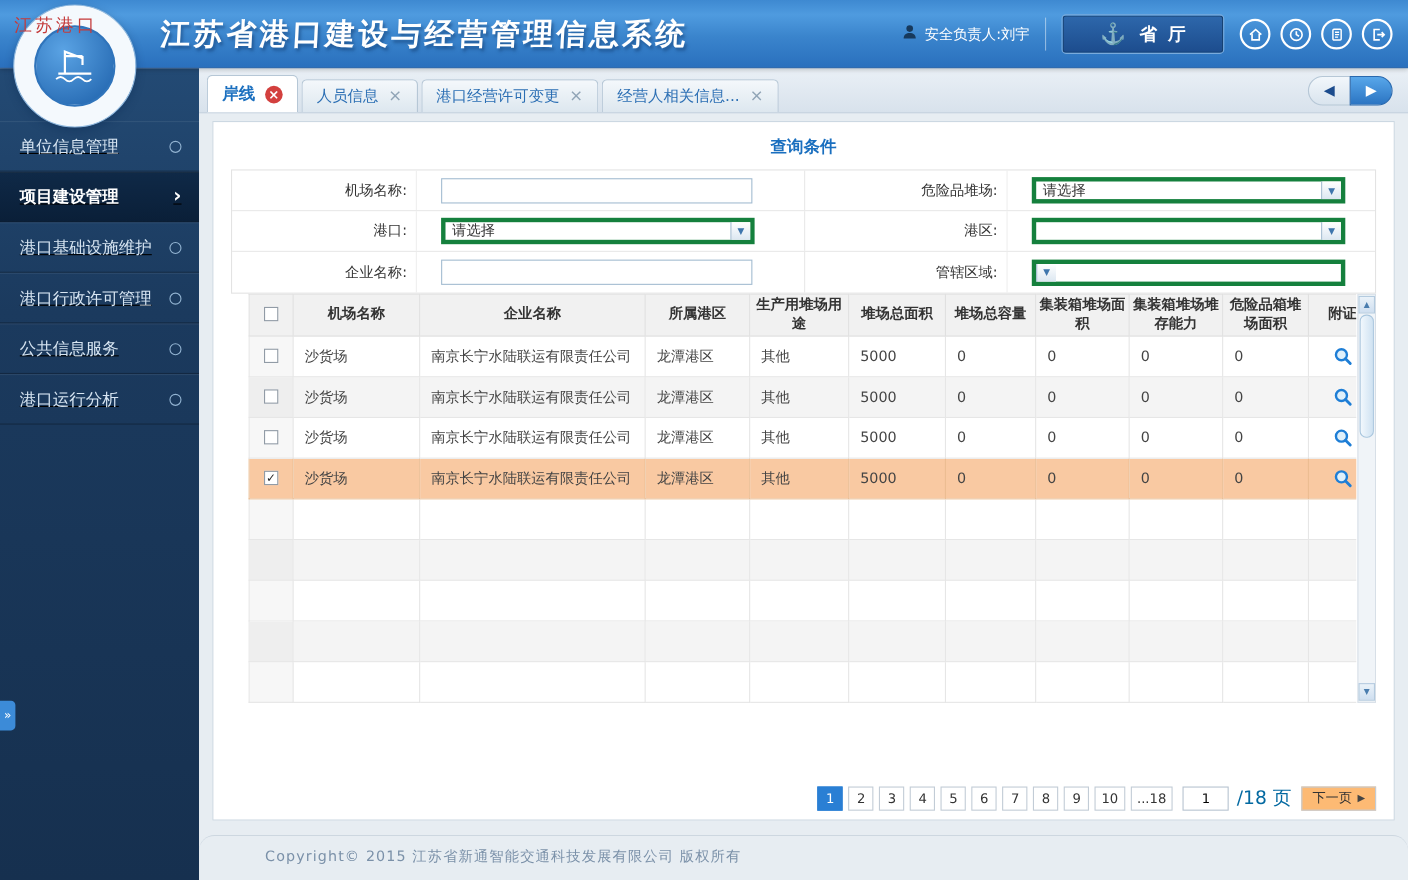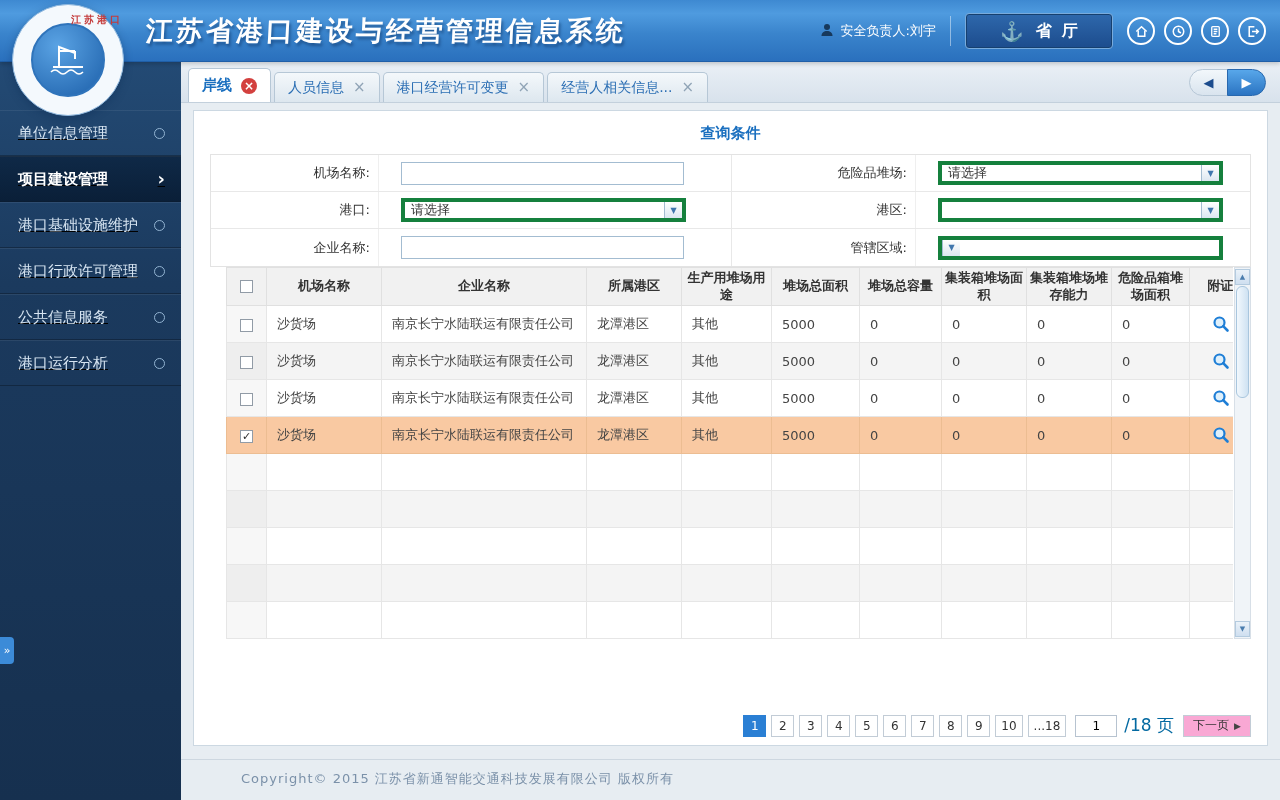--- a/index.html
+++ b/index.html
@@ -23,22 +23,22 @@
   .org-label{color:#fff;font-size:16px;font-weight:bold;letter-spacing:10px;margin-right:-10px;text-align:center;}
   .round-icons{display:flex;gap:9px;}
   .ricon{width:28px;height:28px;border:2px solid #fff;border-radius:50%;display:flex;
     align-items:center;justify-content:center;cursor:pointer;}
   .ricon svg{display:block;}
 
   
   .logo{position:absolute;left:12px;top:4px;width:112px;height:112px;border-radius:50%;
     background:#f4f9fd;border:1px solid #8fb8de;box-shadow:0 3px 8px rgba(10,40,80,.35);
     display:flex;align-items:center;justify-content:center;z-index:20;}
-  .logo-text{position:absolute;top:8px;left:0;right:0;text-align:right;color:#c43b3b;
-    font-size:10px;font-weight:bold;letter-spacing:3px;}
+  .logo-text{position:absolute;top:8px;left:0;right:0;text-align:left;color:#c43b3b;
+    font-size:16px;font-weight:normal;letter-spacing:3px;}
   .logo-inner{width:74px;height:74px;border-radius:50%;
     background:radial-gradient(circle at 35% 30%,#5aa3e4,#1c5fa9);
     border:2px solid #2f74bb;display:flex;align-items:center;justify-content:center;}
 
   
   .sidebar{position:absolute;left:0;top:62px;width:181px;bottom:0;
     background:linear-gradient(180deg,#234a74 0%,#1b3a5e 30%,#16304f 100%);}
   .side-menu{margin-top:48px;text-decoration:underline;}
   .side-item{height:46px;display:flex;align-items:center;padding:0 16px 0 18px;color:#d7e5f2;
     font-size:15px;cursor:pointer;border-top:1px solid rgba(255,255,255,.07);
@@ -124,26 +124,26 @@
 
   
   .pagination{display:flex;justify-content:flex-end;align-items:center;gap:5px;
     padding:8px 16px 8px;margin-top:auto;}
   .page-box{min-width:23px;height:22px;padding:0 5px;border:1px solid #c2ccd6;background:#fff;
     display:flex;align-items:center;justify-content:center;font-size:12px;color:#333;cursor:pointer;}
   .page-box.active{background:#2a7fd4;border-color:#2a7fd4;color:#fff;}
   .page-input{width:42px;height:22px;border:1px solid #b7c3d0;text-align:center;font-size:12px;
     margin-left:4px;font-family:inherit;}
   .page-total{font-size:17px;color:#0369a1;margin:0 4px 0 2px;white-space:nowrap;}
-  .next-btn{height:22px;padding:0 9px;border:1px solid #c2ccd6;background:#f9a8d4;display:flex;
+  .next-btn{height:22px;padding:0 9px;border:1px solid #c2ccd6;background:#fdba74;display:flex;
     align-items:center;gap:5px;font-size:12px;color:#333;cursor:pointer;white-space:nowrap;}
   .next-arrow{font-size:9px;color:#444;}
 
   .footer{margin-top:auto;border-top:1px solid #cdd7e0;padding:10px 0 12px 60px;
-    color:#7b91a9;font-size:13px;letter-spacing:1px;}
+    color:#7b91a9;font-size:13px;letter-spacing:1px;border-radius:14px;}
 </style>
 </head>
 <body>
 
 <div class="topbar">
   <h1 class="app-title">江苏省港口建设与经营管理信息系统</h1>
   <div class="topbar-right">
     <span class="user-chip">
       <span>
         <svg width="16" height="16" viewBox="0 0 16 16">

